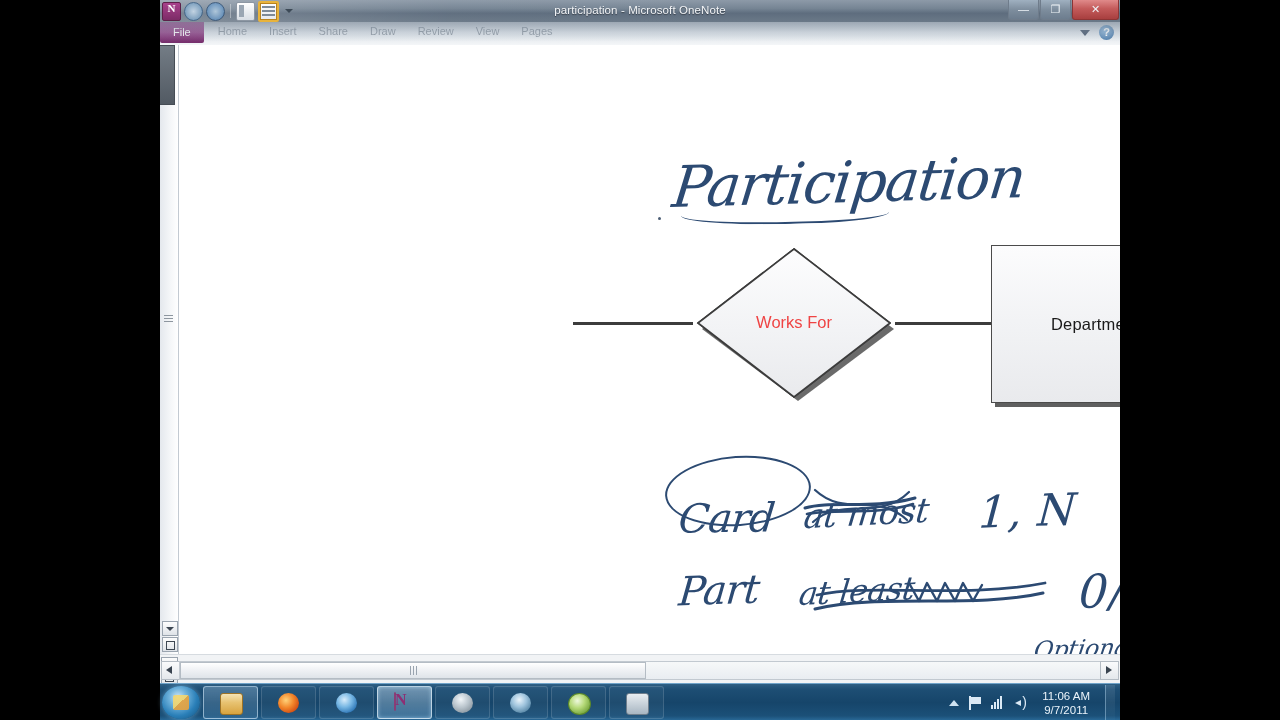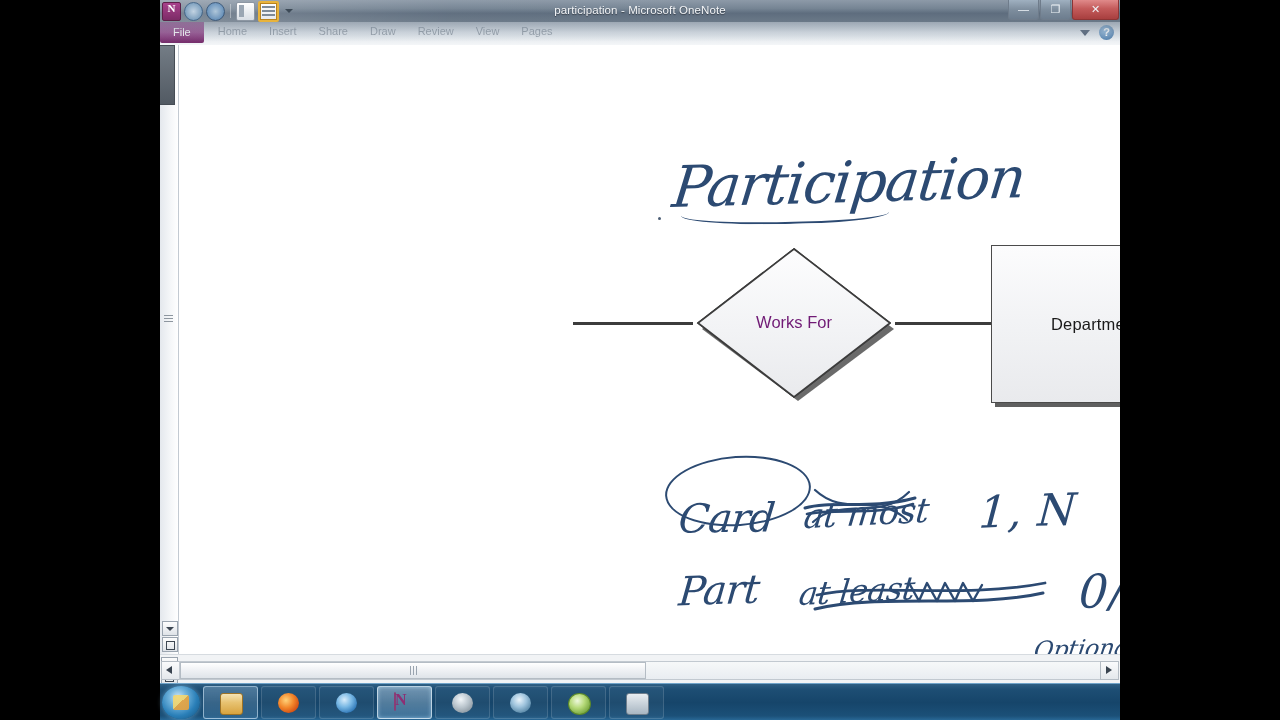--- a/index.html
+++ b/index.html
@@ -362,21 +362,21 @@
     position: absolute;
     left: 0; top: 0;
     width: 100%; height: 100%;
   }
   #rel-label {
     position: absolute;
     left: 0; right: 0;
     top: 68px;
     text-align: center;
     font-size: 16.5px;
-    color: #701a75;
+    color: #ef4444;
     font-family: "Liberation Sans", sans-serif;
   }
 
   .connector {
     position: absolute;
     height: 3px;
     background: #3c3c3c;
     top: 277px;
   }
   #conn-left  { left: 394px; width: 120px; }
@@ -879,15 +879,31 @@
     <div class="tb-item">
       <span class="tb-ico ico-disc"></span>
     </div>
     <div class="tb-item">
       <span class="tb-ico ico-green"></span>
     </div>
     <div class="tb-item">
       <span class="tb-ico ico-misc"></span>
     </div>
 
+    <div id="tray">
+      <span class="tray-arrow"></span>
+      <span class="tray-flag"></span>
+      <span class="tray-net">
+        <span></span>
+        <span></span>
+        <span></span>
+        <span></span>
+      </span>
+      <span class="tray-vol"></span>
+      <div id="clock">
+        <div>11:06 AM</div>
+        <div>9/7/2011</div>
+      </div>
+      <div id="show-desktop"></div>
+    </div>
   </div>
 
 </div>
 
 </body></html>

